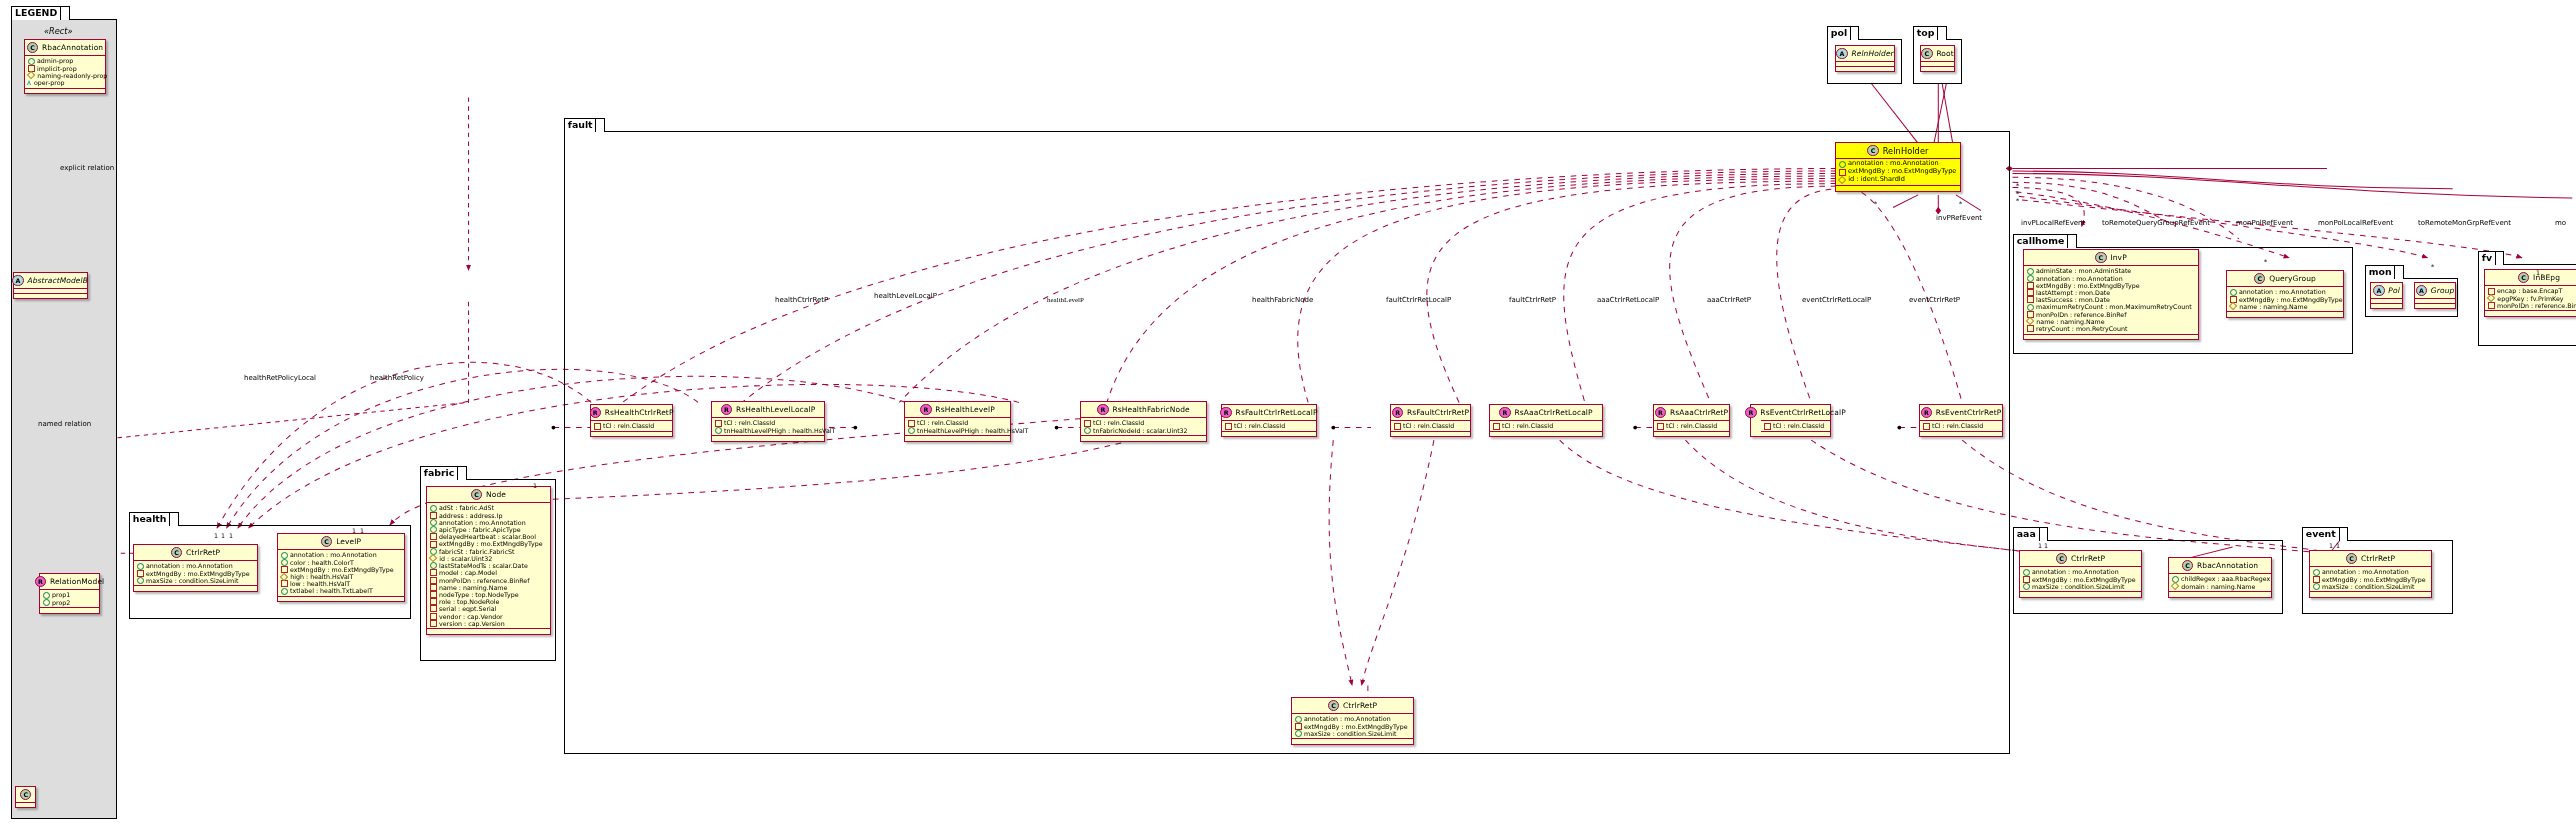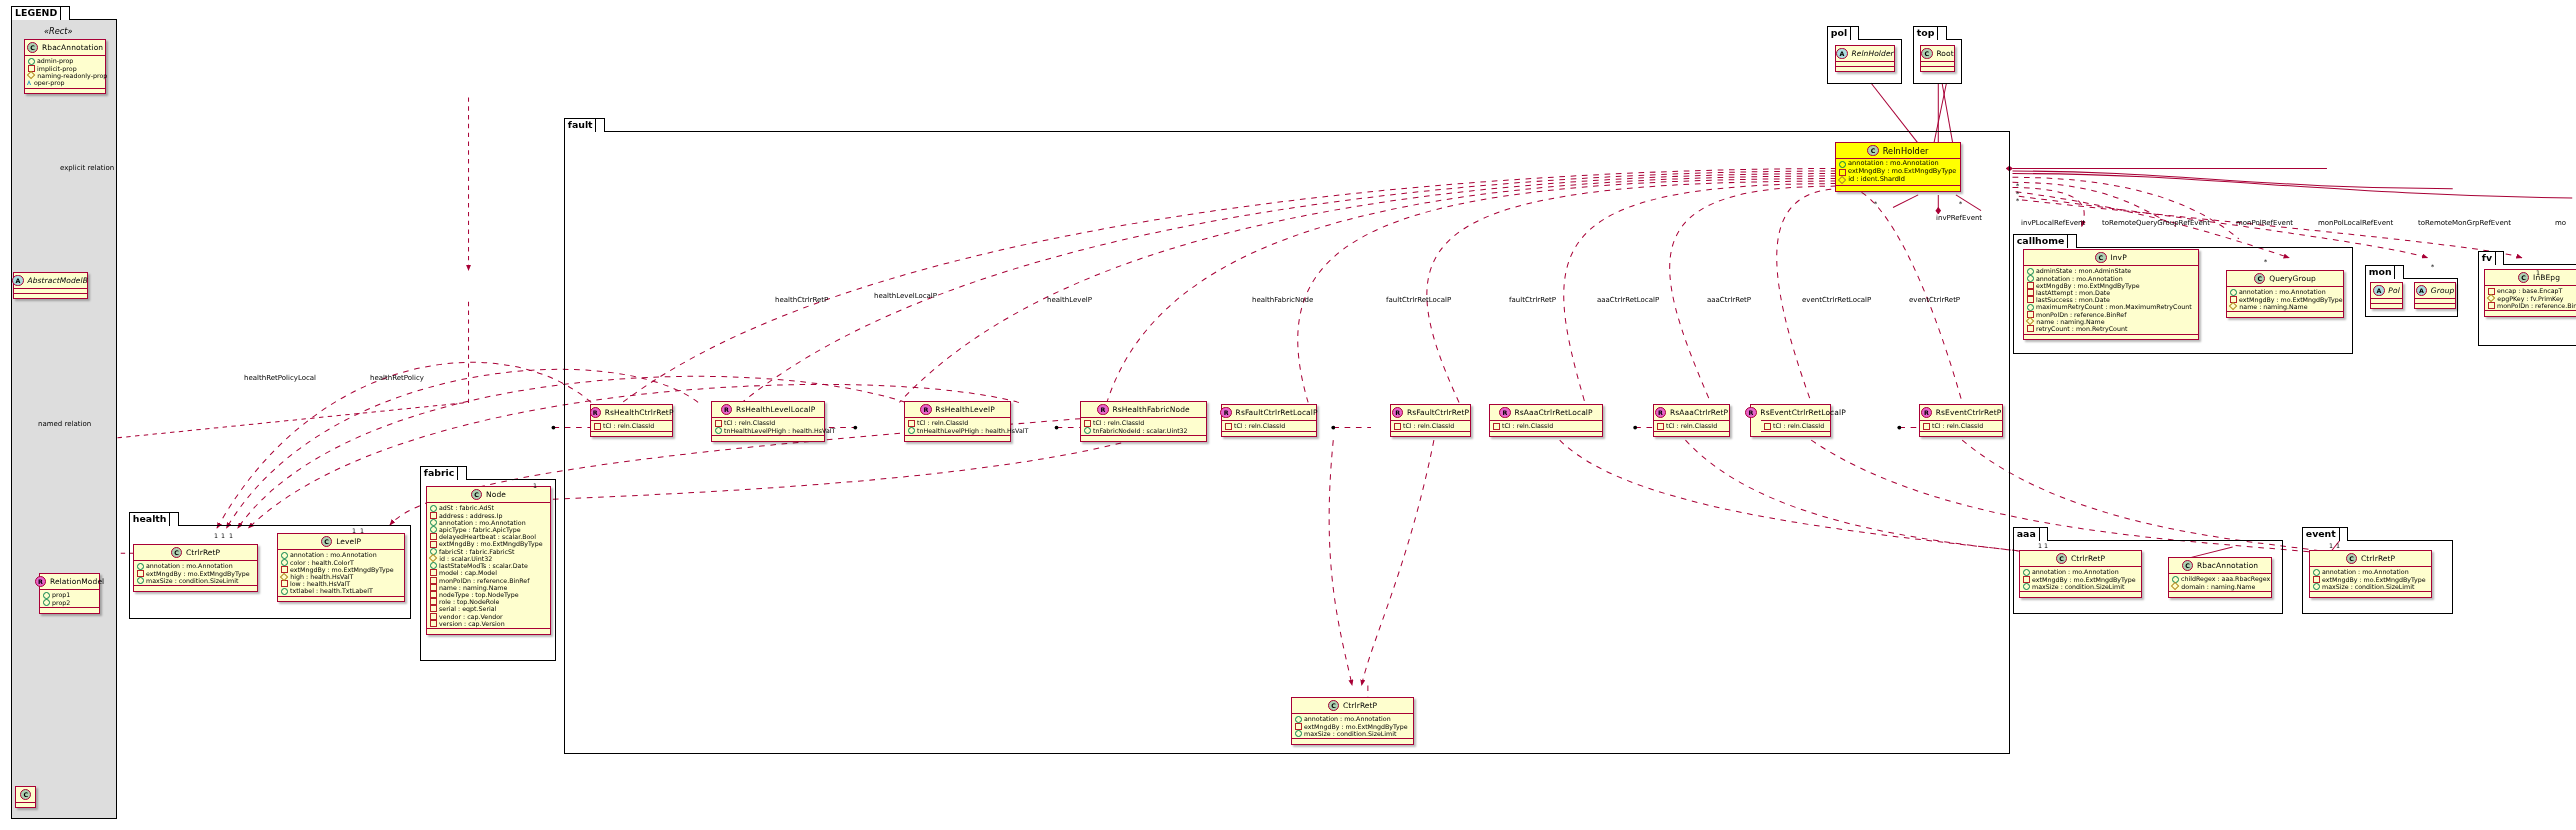--- a/index.html
+++ b/index.html
@@ -843,21 +843,21 @@
           <span class="g circle"></span>
           <span>maxSize : condition.SizeLimit</span>
         </div>
     </div>
     <div class="cls-sep"></div>
       <div class="cls-foot"></div>
   </div>
 
   <div class="elabel" style="left:775px;top:296px;">healthCtrlrRetP</div>
   <div class="elabel" style="left:874px;top:292px;">healthLevelLocalP</div>
-  <div class="elabel" style="left:1047px;top:296px;">healthLevelP</div>
+  <div class="elabel" style="left:1047px;top:296px;font-family:Liberation Serif, serif;">healthLevelP</div>
   <div class="elabel" style="left:1252px;top:296px;">healthFabricNode</div>
   <div class="elabel" style="left:1386px;top:296px;">faultCtrlrRetLocalP</div>
   <div class="elabel" style="left:1509px;top:296px;">faultCtrlrRetP</div>
   <div class="elabel" style="left:1597px;top:296px;">aaaCtrlrRetLocalP</div>
   <div class="elabel" style="left:1707px;top:296px;">aaaCtrlrRetP</div>
   <div class="elabel" style="left:1802px;top:296px;">eventCtrlrRetLocalP</div>
   <div class="elabel" style="left:1909px;top:296px;">eventCtrlrRetP</div>
   <div class="elabel" style="left:244px;top:374px;">healthRetPolicyLocal</div>
   <div class="elabel" style="left:370px;top:374px;">healthRetPolicy</div>
   <div class="elabel" style="left:1936px;top:214px;">invPRefEvent</div>

